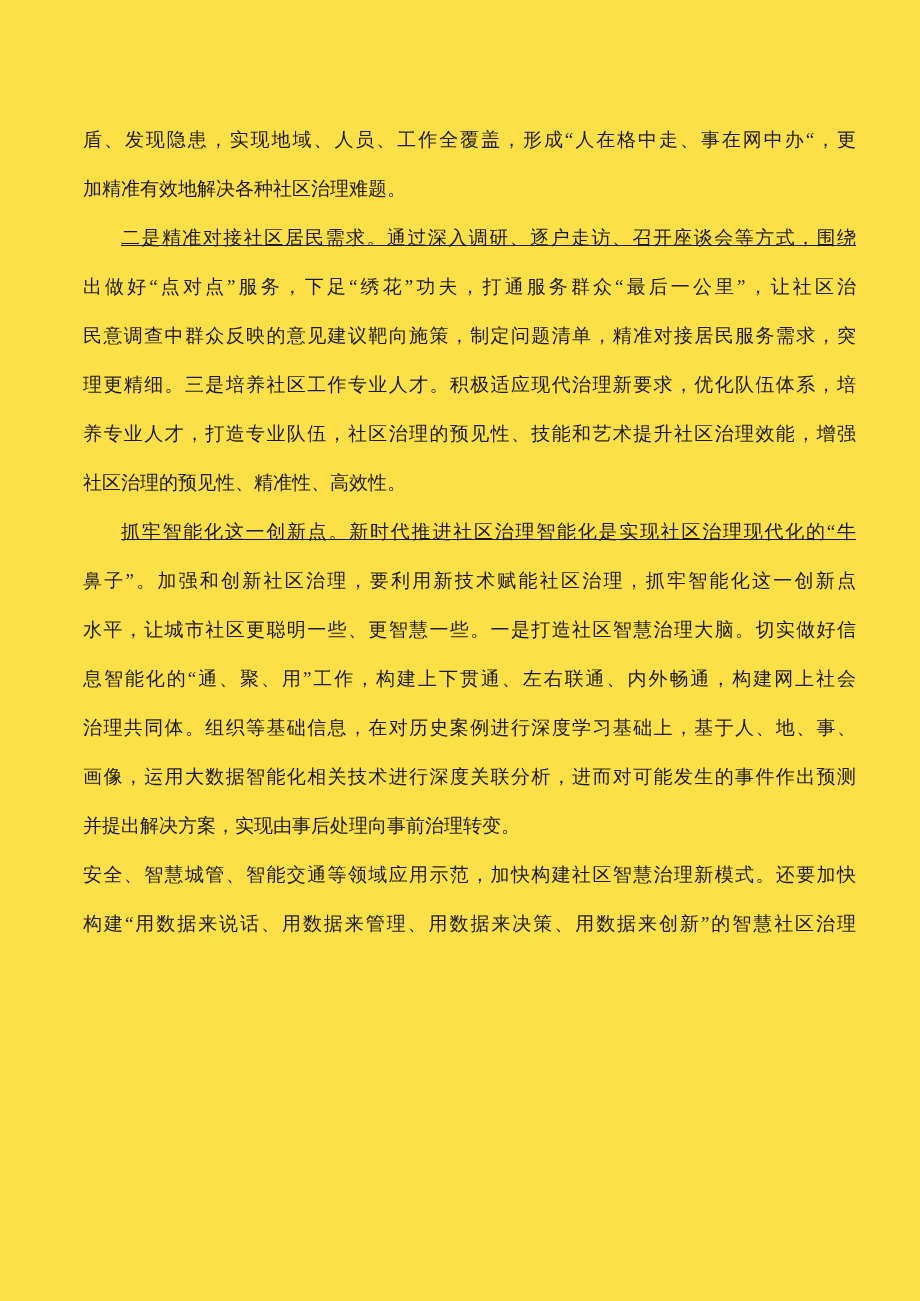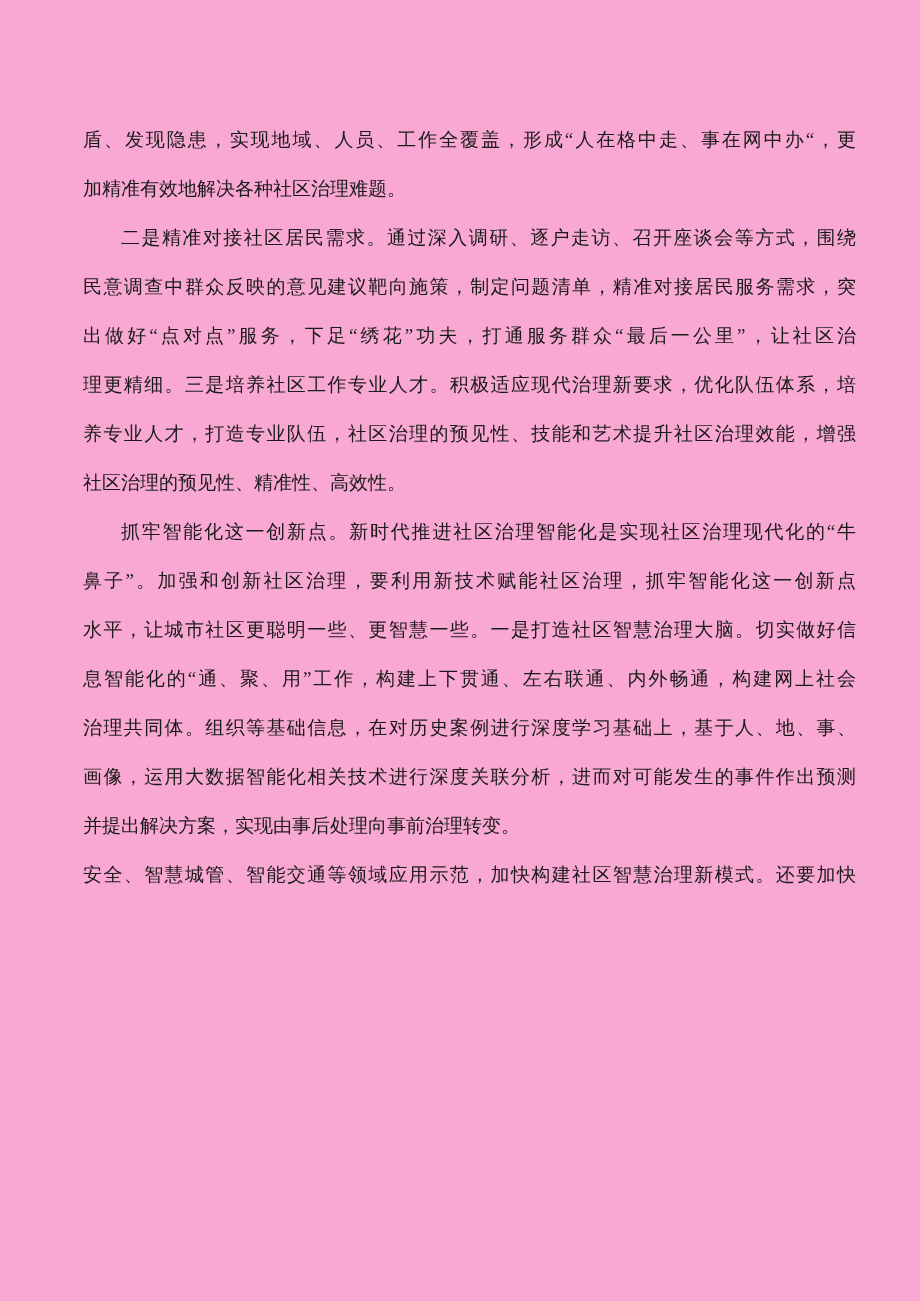--- a/index.html
+++ b/index.html
@@ -4,21 +4,21 @@
 <style>
   html, body {
     margin: 0;
     padding: 0;
     background: #ffffff;
   }
   .page {
     position: relative;
     width: 920px;
     height: 1301px;
-    background: #f9a8d4;
+    background: #fde047;
     box-sizing: border-box;
     padding: 115px 64px 0 83px;
     overflow: hidden;
   }
   .paragraph {
     margin: 0;
     padding: 0;
   }
   .line {
     font-family: "Liberation Serif", "DejaVu Serif", serif;
@@ -29,48 +29,50 @@
     text-align: justify;
     white-space: nowrap;
     overflow: visible;
   }
   .line.fill {
     white-space: normal;
     text-align-last: justify;
   }
   .line.indent {
     text-indent: 2em;
+    text-decoration: underline;
   }
 </style>
 </head>
 <body>
 
 <div class="page">
 
   <div class="paragraph">
     <div class="line fill">盾、发现隐患，实现地域、人员、工作全覆盖，形成“人在格中走、事在网中办“，更</div>
     <div class="line">加精准有效地解决各种社区治理难题。</div>
   </div>
 
   <div class="paragraph">
     <div class="line fill indent">二是精准对接社区居民需求。通过深入调研、逐户走访、召开座谈会等方式，围绕</div>
+    <div class="line fill">出做好“点对点”服务，下足“绣花”功夫，打通服务群众“最后一公里”，让社区治</div>
     <div class="line fill">民意调查中群众反映的意见建议靶向施策，制定问题清单，精准对接居民服务需求，突</div>
-    <div class="line fill">出做好“点对点”服务，下足“绣花”功夫，打通服务群众“最后一公里”，让社区治</div>
     <div class="line fill">理更精细。三是培养社区工作专业人才。积极适应现代治理新要求，优化队伍体系，培</div>
     <div class="line fill">养专业人才，打造专业队伍，社区治理的预见性、技能和艺术提升社区治理效能，增强</div>
     <div class="line">社区治理的预见性、精准性、高效性。</div>
   </div>
 
   <div class="paragraph">
     <div class="line fill indent">抓牢智能化这一创新点。新时代推进社区治理智能化是实现社区治理现代化的“牛</div>
     <div class="line fill">鼻子”。加强和创新社区治理，要利用新技术赋能社区治理，抓牢智能化这一创新点</div>
     <div class="line fill">水平，让城市社区更聪明一些、更智慧一些。一是打造社区智慧治理大脑。切实做好信</div>
     <div class="line fill">息智能化的“通、聚、用”工作，构建上下贯通、左右联通、内外畅通，构建网上社会</div>
     <div class="line fill">治理共同体。组织等基础信息，在对历史案例进行深度学习基础上，基于人、地、事、</div>
     <div class="line fill">画像，运用大数据智能化相关技术进行深度关联分析，进而对可能发生的事件作出预测</div>
     <div class="line">并提出解决方案，实现由事后处理向事前治理转变。</div>
   </div>
 
   <div class="paragraph">
     <div class="line fill">安全、智慧城管、智能交通等领域应用示范，加快构建社区智慧治理新模式。还要加快</div>
+    <div class="line fill">构建“用数据来说话、用数据来管理、用数据来决策、用数据来创新”的智慧社区治理</div>
   </div>
 
 </div>
 
 </body></html>

